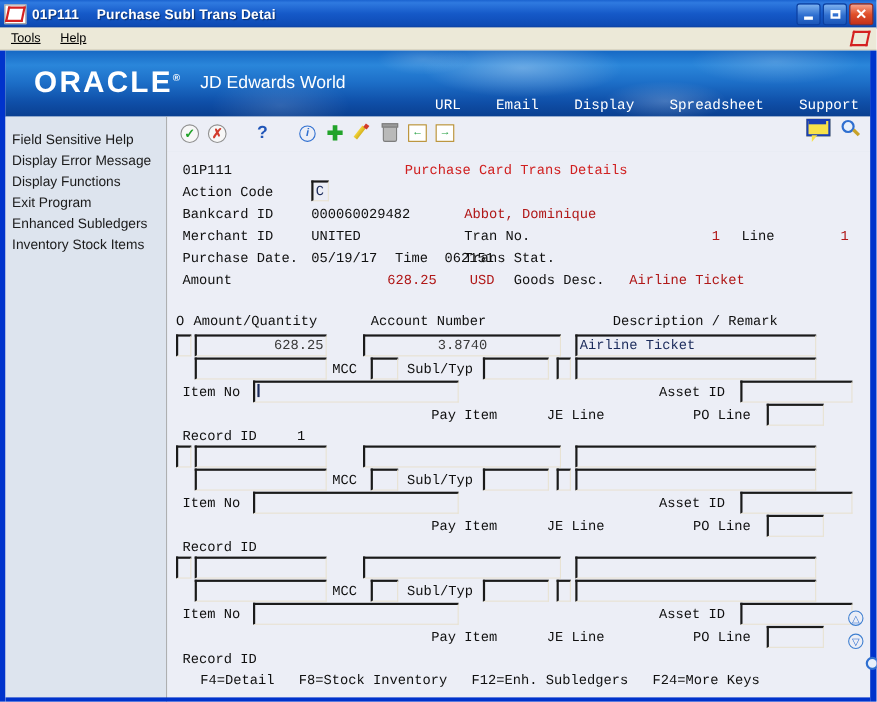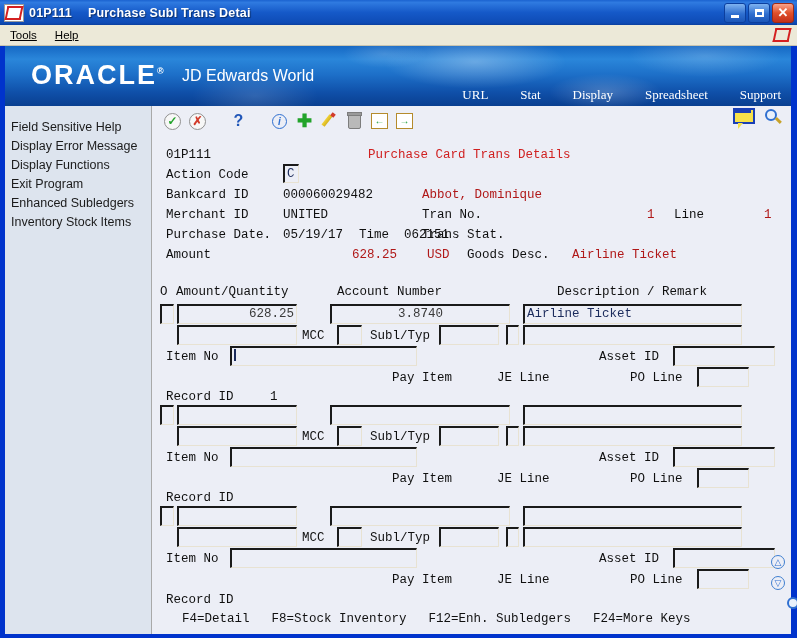--- a/index.html
+++ b/index.html
@@ -96,21 +96,21 @@
   .oracle-tm{font-size:9px;vertical-align:super;letter-spacing:0;}
   .jde-word{
     position:absolute;left:177px;top:21px;color:#fff;font-size:16px;
     font-family:"Liberation Sans",sans-serif;white-space:nowrap;
   }
   .bannernav{
     position:absolute;right:10px;bottom:3px;display:flex;gap:32px;align-items:flex-end;
   }
   .bannernav a{
     color:#fff;font-size:13px;text-decoration:none;white-space:nowrap;
-    font-family:Liberation Serif, serif;
+    font-family:Liberation Mono, monospace;
   }
 
   
   .toolbar{
     position:absolute;left:152px;top:60px;width:639px;height:32px;
     background:#eceef6;box-sizing:border-box;
   }
   .tb-icons{position:absolute;left:10px;top:4px;display:flex;align-items:center;}
   .tbi{width:21px;height:22px;margin-right:4px;display:flex;align-items:center;justify-content:center;position:relative;}
   .tb-gap{width:16px;}
@@ -219,21 +219,21 @@
 
   <div class="client">
     <div class="blue-left"></div>
     <div class="blue-right"></div>
 
     <div class="banner">
       <div class="oracle-word"><span>ORACLE</span><span class="oracle-tm">®</span></div>
       <div class="jde-word">JD Edwards World</div>
       <div class="bannernav">
         <a href="#">URL</a>
-        <a href="#">Stat</a>
+        <a href="#">Email</a>
         <a href="#">Display</a>
         <a href="#">Spreadsheet</a>
         <a href="#">Support</a>
       </div>
     </div>
 
     <div class="sidebar">
       <div class="side-item">Field Sensitive Help</div>
       <div class="side-item">Display Error Message</div>
       <div class="side-item">Display Functions</div>

